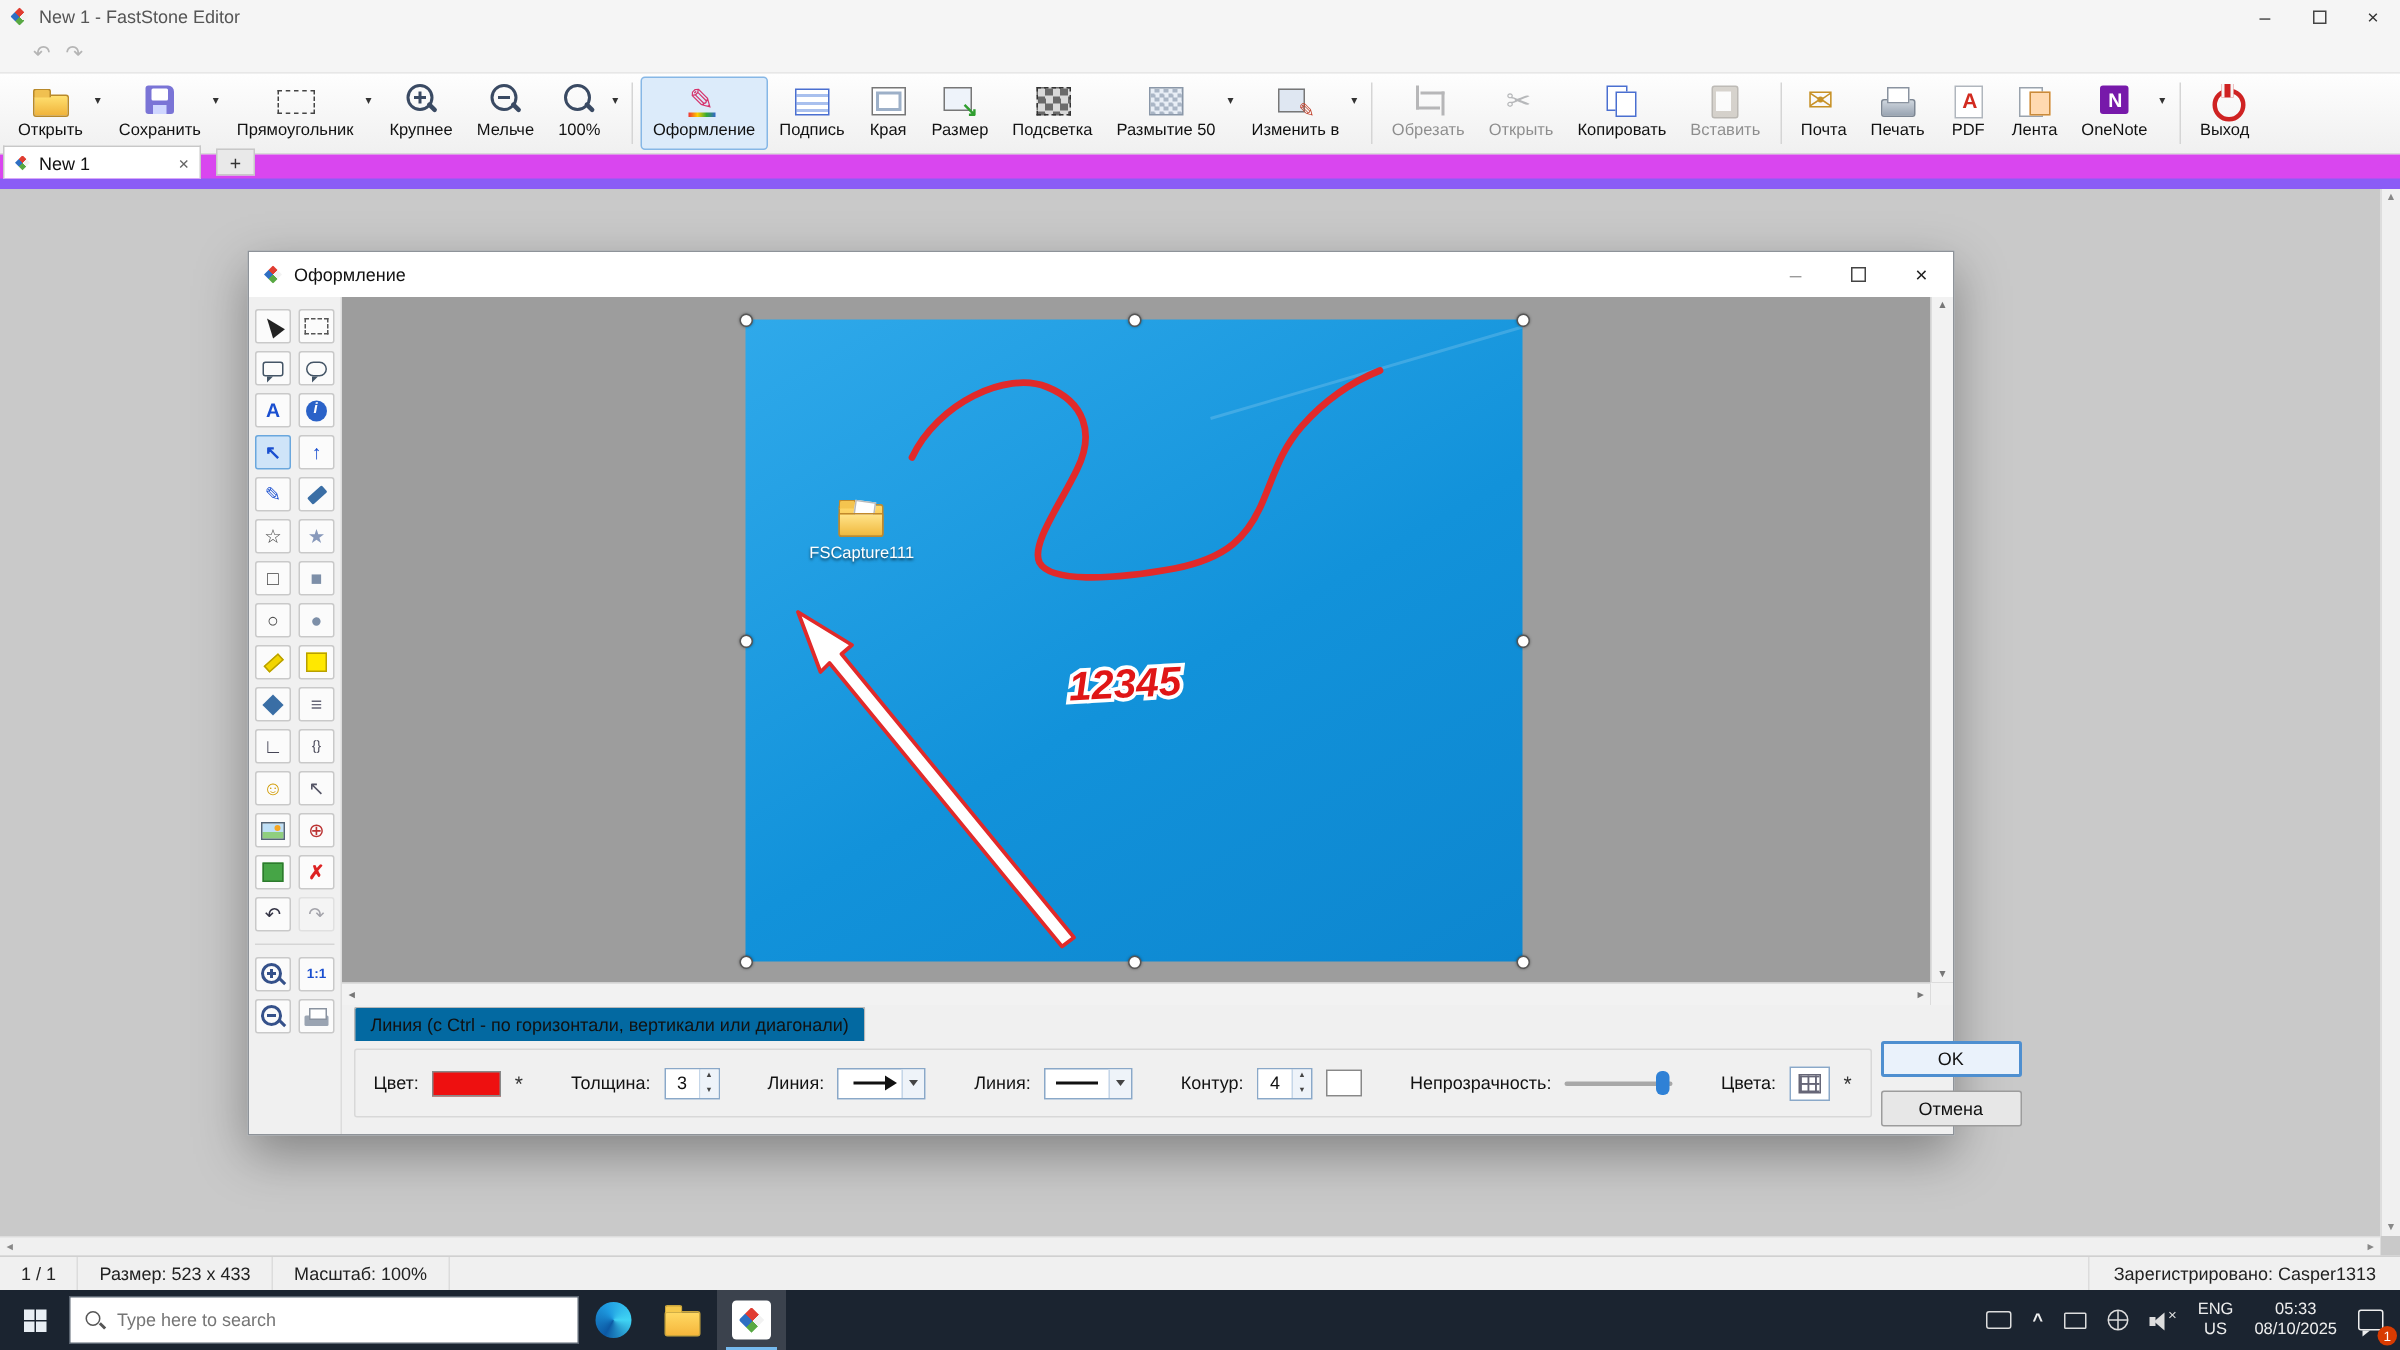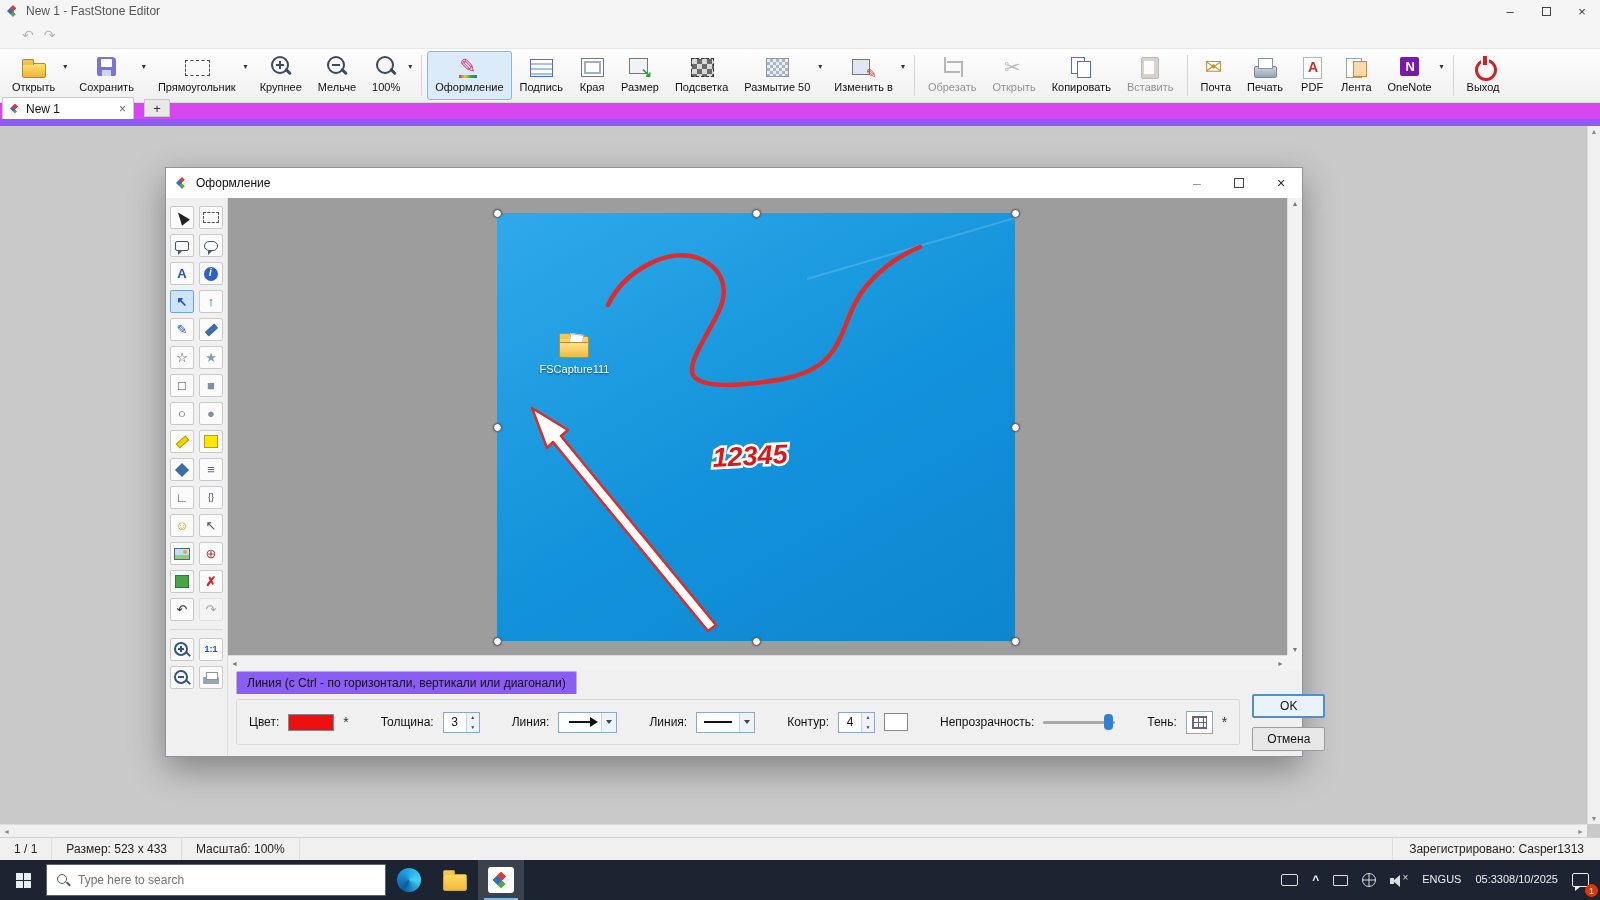--- a/index.html
+++ b/index.html
@@ -125,21 +125,21 @@
 .fold-back{position:absolute;left:0;top:3px;width:30px;height:22px;background:linear-gradient(#ffd96b,#eeb33e);border:1px solid #c1892b;border-radius:2px;}
 .fold-tab{position:absolute;left:0;top:0;width:12px;height:6px;background:#f4c44f;border:1px solid #c1892b;border-bottom:none;border-radius:2px 2px 0 0;}
 .fold-page{position:absolute;left:10px;top:1px;width:14px;height:18px;background:#fff;border:1px solid #b9b9b9;transform:rotate(8deg);}
 .fold-front{position:absolute;left:0;top:9px;width:30px;height:16px;background:linear-gradient(#ffe389,#f0b93f);border:1px solid #c1892b;border-radius:1px 1px 2px 2px;}
 .img-folder-label{position:absolute;left:-5px;top:150px;width:165px;text-align:center;font-size:11px;color:#fff;text-shadow:0 1px 2px rgba(0,0,0,.65);}
 .dlg-vscroll{position:absolute;top:0;right:0;bottom:15px;width:15px;background:#f2f2f2;border-left:1px solid #ddd;display:flex;flex-direction:column;justify-content:space-between;align-items:center;padding:2px 0;font-size:7px;color:#777;}
 .dlg-hscroll{position:absolute;left:0;right:15px;bottom:0;height:15px;background:#f2f2f2;border-top:1px solid #ddd;display:flex;justify-content:space-between;align-items:center;padding:0 3px;font-size:7px;color:#777;}
 .dlg-corner{position:absolute;right:0;bottom:0;width:15px;height:15px;background:#f2f2f2;}
 
 .dlg-tabrow{height:24px;background:#f0f0f0;display:flex;align-items:flex-end;padding-left:8px;flex:none;}
-.dlg-tab{height:23px;display:flex;align-items:center;padding:0 10px;background:#8b5cf6;border:1px solid #b8b8b8;border-bottom:none;font-size:12px;color:#111;border-radius:2px 2px 0 0;}
+.dlg-tab{height:23px;display:flex;align-items:center;padding:0 10px;background:#0369a1;border:1px solid #b8b8b8;border-bottom:none;font-size:12px;color:#111;border-radius:2px 2px 0 0;}
 .dlg-props{height:62px;background:#f0f0f0;display:flex;align-items:center;padding:2px 12px 8px 8px;flex:none;}
 .props-controls{flex:1;display:flex;align-items:center;gap:9px;border:1px solid #d8d8d8;border-radius:2px;height:46px;padding:0 12px;}
 .plabel{font-size:12px;color:#111;white-space:nowrap;}
 .gap{width:14px;}
 .swatch-red{width:46px;height:17px;border:1px solid #888;}
 .star{font-size:14px;color:#333;}
 .spin{display:flex;height:21px;border:1px solid #8aa8c8;background:#fff;}
 .spin input{width:22px;border:none;font-size:12px;text-align:center;outline:none;padding:0;background:#fff;color:#111;}
 .spin-btns{width:13px;display:flex;flex-direction:column;border-left:1px solid #c5d6e8;}
 .spin-btns span{flex:1;display:flex;align-items:center;justify-content:center;font-size:5px;color:#444;background:#eef3f9;}
@@ -150,21 +150,21 @@
 .arrow-line{width:22px;height:2px;background:#111;position:relative;}
 .arrow-line::after{content:"";position:absolute;right:-7px;top:-4px;border-left:8px solid #111;border-top:5px solid transparent;border-bottom:5px solid transparent;}
 .plain-line{width:28px;height:2px;background:#111;}
 .swatch-white{width:24px;height:18px;background:#fff;border:1px solid #888;}
 .slider{width:72px;height:18px;position:relative;}
 .slider .track{position:absolute;left:0;right:0;top:8px;height:3px;background:#a8a8a8;border-radius:2px;}
 .slider .thumb{position:absolute;right:2px;top:1px;width:9px;height:16px;background:#2f81d6;border-radius:4px;}
 .shadowbtn{width:27px;height:23px;border:1px solid #8aa8c8;background:#fff;display:flex;align-items:center;justify-content:center;}
 .gridic{width:15px;height:13px;border:1px solid #667;background:linear-gradient(#667 1px,transparent 1px) 0 0/5px 5px,linear-gradient(90deg,#667 1px,transparent 1px) 0 0/5px 5px,#fff;}
 .dlg-btncol{width:100px;display:flex;flex-direction:column;gap:9px;align-items:flex-end;padding-left:12px;}
-.btn{width:73px;height:24px;font-size:12px;background:#e7e7e7;border:1px solid #9c9c9c;border-radius:2px;color:#111;}
+.btn{width:94px;height:24px;font-size:12px;background:#e7e7e7;border:1px solid #9c9c9c;border-radius:2px;color:#111;}
 .btn.primary{border:2px solid #4e8fd0;background:#eaf2fb;}
 
 
 .statusbar{height:23px;background:#f0f0f0;border-top:1px solid #d0d0d0;display:flex;align-items:center;font-size:12px;color:#222;flex:none;}
 .sb-seg{padding:0 14px;height:100%;display:flex;align-items:center;border-right:1px solid #dcdcdc;}
 .sb-right{margin-left:auto;padding:0 16px;border-left:1px solid #dcdcdc;height:100%;display:flex;align-items:center;}
 
 
 .taskbar{height:40px;background:#1b2430;display:flex;align-items:stretch;color:#fff;flex:none;}
 .start{width:46px;display:flex;align-items:center;justify-content:center;}
@@ -179,21 +179,21 @@
 .task-btn{width:46px;display:flex;align-items:center;justify-content:center;position:relative;}
 .task-btn.active{background:rgba(255,255,255,.14);}
 .task-btn.active::after{content:"";position:absolute;left:6px;right:6px;bottom:0;height:2px;background:#76b9ed;}
 .edge-ic{width:24px;height:24px;border-radius:50%;background:conic-gradient(from 210deg,#0c59a4,#1e9ae0,#40d4f4,#0c59a4);}
 .expl-ic{width:24px;height:17px;position:relative;background:linear-gradient(#ffd963,#f6b73c);border:1px solid #caa53c;border-radius:2px;margin-top:4px;}
 .expl-ic::before{content:"";position:absolute;left:-1px;top:-5px;width:10px;height:4px;background:#f6c94c;border:1px solid #caa53c;border-bottom:none;border-radius:2px 2px 0 0;}
 .fs-ic{width:26px;height:26px;background:#fff;border-radius:3px;display:flex;align-items:center;justify-content:center;}
 .tray{margin-left:auto;display:flex;align-items:center;padding-right:4px;}
 .tray-item{height:40px;display:flex;align-items:center;justify-content:center;padding:0 7px;font-size:12px;color:#eee;position:relative;}
 .chev{font-weight:bold;font-size:12px;}
-.lang,.clock{display:flex;flex-direction:row;align-items:center;line-height:1.2;font-size:11px;}
+.lang,.clock{display:flex;flex-direction:column;align-items:center;line-height:1.2;font-size:11px;}
 .kb-ic{width:17px;height:12px;border:1px solid #ddd;border-radius:2px;}
 .mon-ic{width:15px;height:11px;border:1.3px solid #ddd;border-radius:1px;}
 .globe-ic{width:14px;height:14px;border:1.3px solid #ddd;border-radius:50%;position:relative;}
 .globe-ic::before{content:"";position:absolute;left:50%;top:0;bottom:0;width:1px;background:#ddd;transform:translateX(-50%);}
 .globe-ic::after{content:"";position:absolute;top:50%;left:0;right:0;height:1px;background:#ddd;transform:translateY(-50%);}
 .vol-ic{position:relative;width:18px;height:13px;}
 .vol-ic::before{content:"";position:absolute;left:0;top:4px;width:4px;height:6px;background:#ddd;}
 .vol-ic::after{content:"";position:absolute;left:3px;top:1px;border-right:7px solid #ddd;border-top:6px solid transparent;border-bottom:6px solid transparent;}
 .vol-x{position:absolute;right:0;top:-2px;font-size:10px;color:#ddd;}
 .action-ic{position:relative;width:17px;height:14px;border:1.4px solid #eee;border-radius:2px;}
@@ -540,21 +540,21 @@
                   </span>
               </span>
               <span class="swatch-white"></span>
               <span class="gap"></span>
               <span class="plabel">Непрозрачность:</span>
               <span class="slider">
                 <span class="track"></span>
                 <span class="thumb"></span>
               </span>
               <span class="gap"></span>
-              <span class="plabel">Тень:</span>
+              <span class="plabel">Цвета:</span>
               <span class="shadowbtn">
                   <span class="gridic"></span>
                 </span>
               <span class="star">*</span>
             </div>
             <div class="dlg-btncol">
               <button class="btn primary">OK</button>
               <button class="btn">Отмена</button>
             </div>
           </div>

